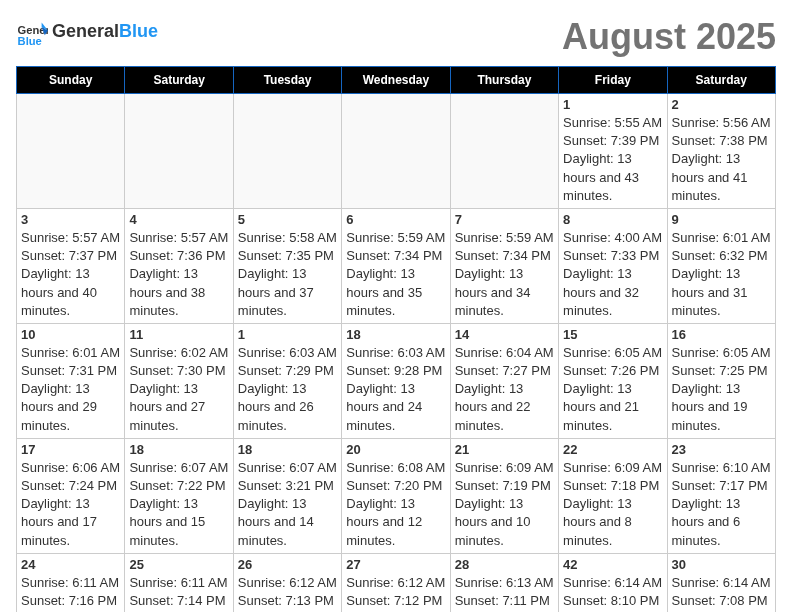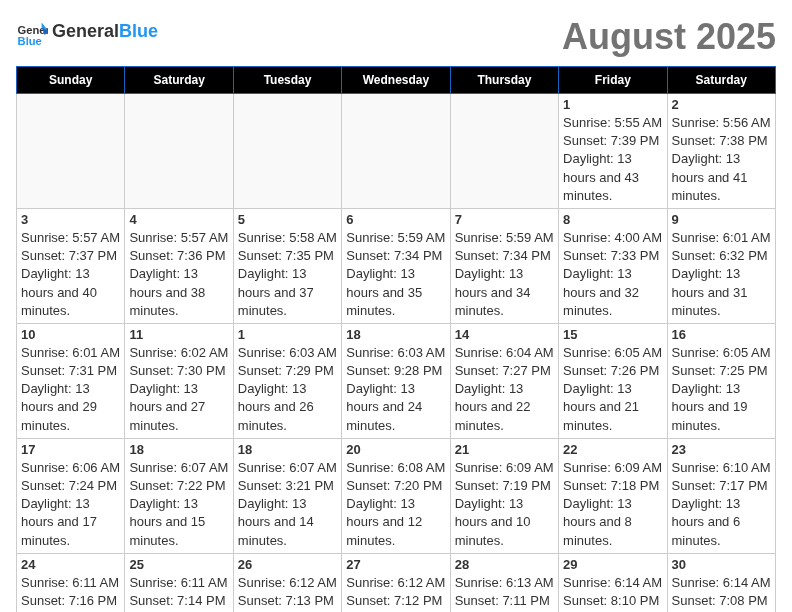--- a/index.html
+++ b/index.html
@@ -296,21 +296,21 @@
 Sunset: 7:12 PM
 Daylight: 12 hours and 59 minutes.</div>
         </td>
         <td>
           <span class="day-number">28</span>
           <div class="day-info">Sunrise: 6:13 AM
 Sunset: 7:11 PM
 Daylight: 12 hours and 57 minutes.</div>
         </td>
         <td>
-          <span class="day-number">29</span>
+          <span class="day-number">42</span>
           <div class="day-info">Sunrise: 6:14 AM
 Sunset: 8:10 PM
 Daylight: 12 hours and 55 minutes.</div>
         </td>
         <td>
           <span class="day-number">30</span>
           <div class="day-info">Sunrise: 6:14 AM
 Sunset: 7:08 PM
 Daylight: 12 hours and 53 minutes.</div>
         </td>

